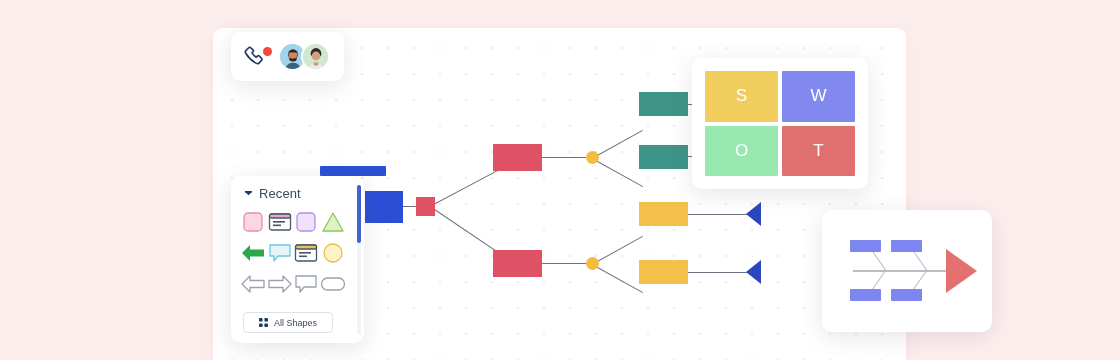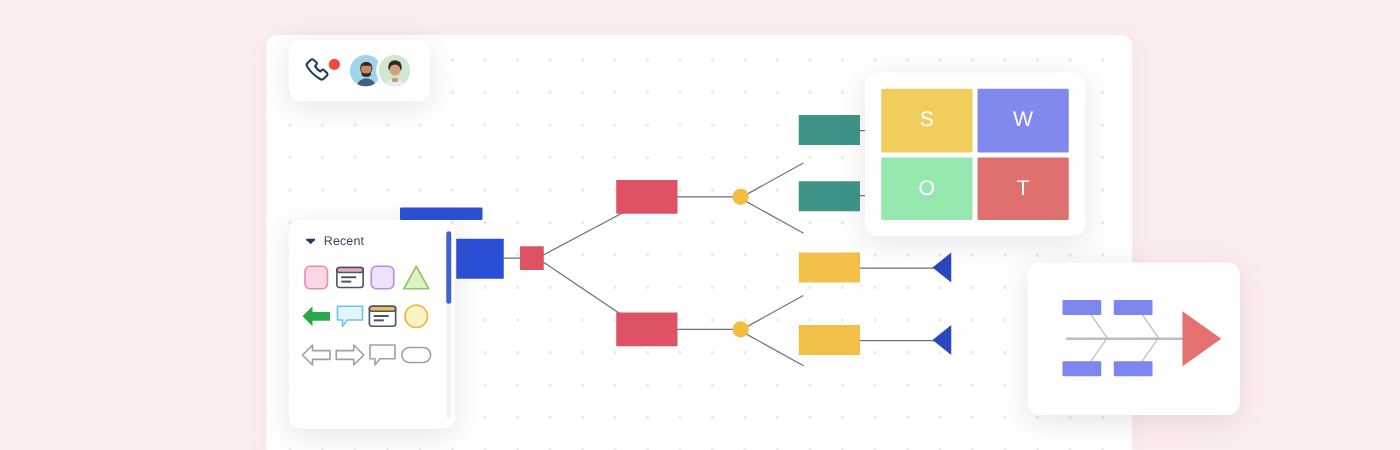--- a/index.html
+++ b/index.html
@@ -59,21 +59,21 @@
   .shapes-panel {
     left: 231px; top: 176px; width: 133px; height: 167px;
     z-index: 5; padding: 9px 0 0 0; overflow: hidden;
   }
   .panel-head {
     display: flex; align-items: center; gap: 6px;
     padding: 0 0 0 13px; height: 16px;
   }
   .panel-head .caret { width: 9px; height: 9px; flex: none; }
   .panel-head .ptitle {
-    font-size: 10px; color: #3a4a5c; letter-spacing: .1px;
+    font-size: 13px; color: #3a4a5c; letter-spacing: .1px;
   }
   .shape-grid {
     display: grid;
     grid-template-columns: repeat(4, 1fr);
     row-gap: 7px;
     padding: 9px 9px 0 9px;
     width: 124px;
   }
   .shape-cell {
     height: 24px; display: flex; align-items: center; justify-content: center;
@@ -317,20 +317,29 @@
             <path d="M2 3h20v11H10l-4 5v-5H2z" fill="#fff" stroke="#9aa2ad" stroke-width="1.3" stroke-linejoin="round"></path>
           </svg>
       </div>
       <div class="shape-cell">
         <svg width="26" height="18" viewBox="0 0 26 18">
             <rect x="1.5" y="3" width="23" height="12" rx="6" fill="#fff" stroke="#9aa2ad" stroke-width="1.3"></rect>
           </svg>
       </div>
     </div>
 
+    <div class="all-shapes">
+      <svg class="grid-icon" viewBox="0 0 10 10">
+        <rect x="0" y="0" width="4" height="4" rx="1" fill="#1f3a5f"></rect>
+        <rect x="6" y="0" width="4" height="4" rx="1" fill="#1f3a5f"></rect>
+        <rect x="0" y="6" width="4" height="4" rx="1" fill="#1f3a5f"></rect>
+        <rect x="6" y="6" width="4" height="4" rx="1" fill="#1f3a5f"></rect>
+      </svg>
+      <span>All Shapes</span>
+    </div>
 
     <div class="pscroll-v">
         <i></i>
       </div>
   </div>
 
   <div class="pscroll-h"></div>
 
   <div class="card swot">
     <div class="swot-grid">

